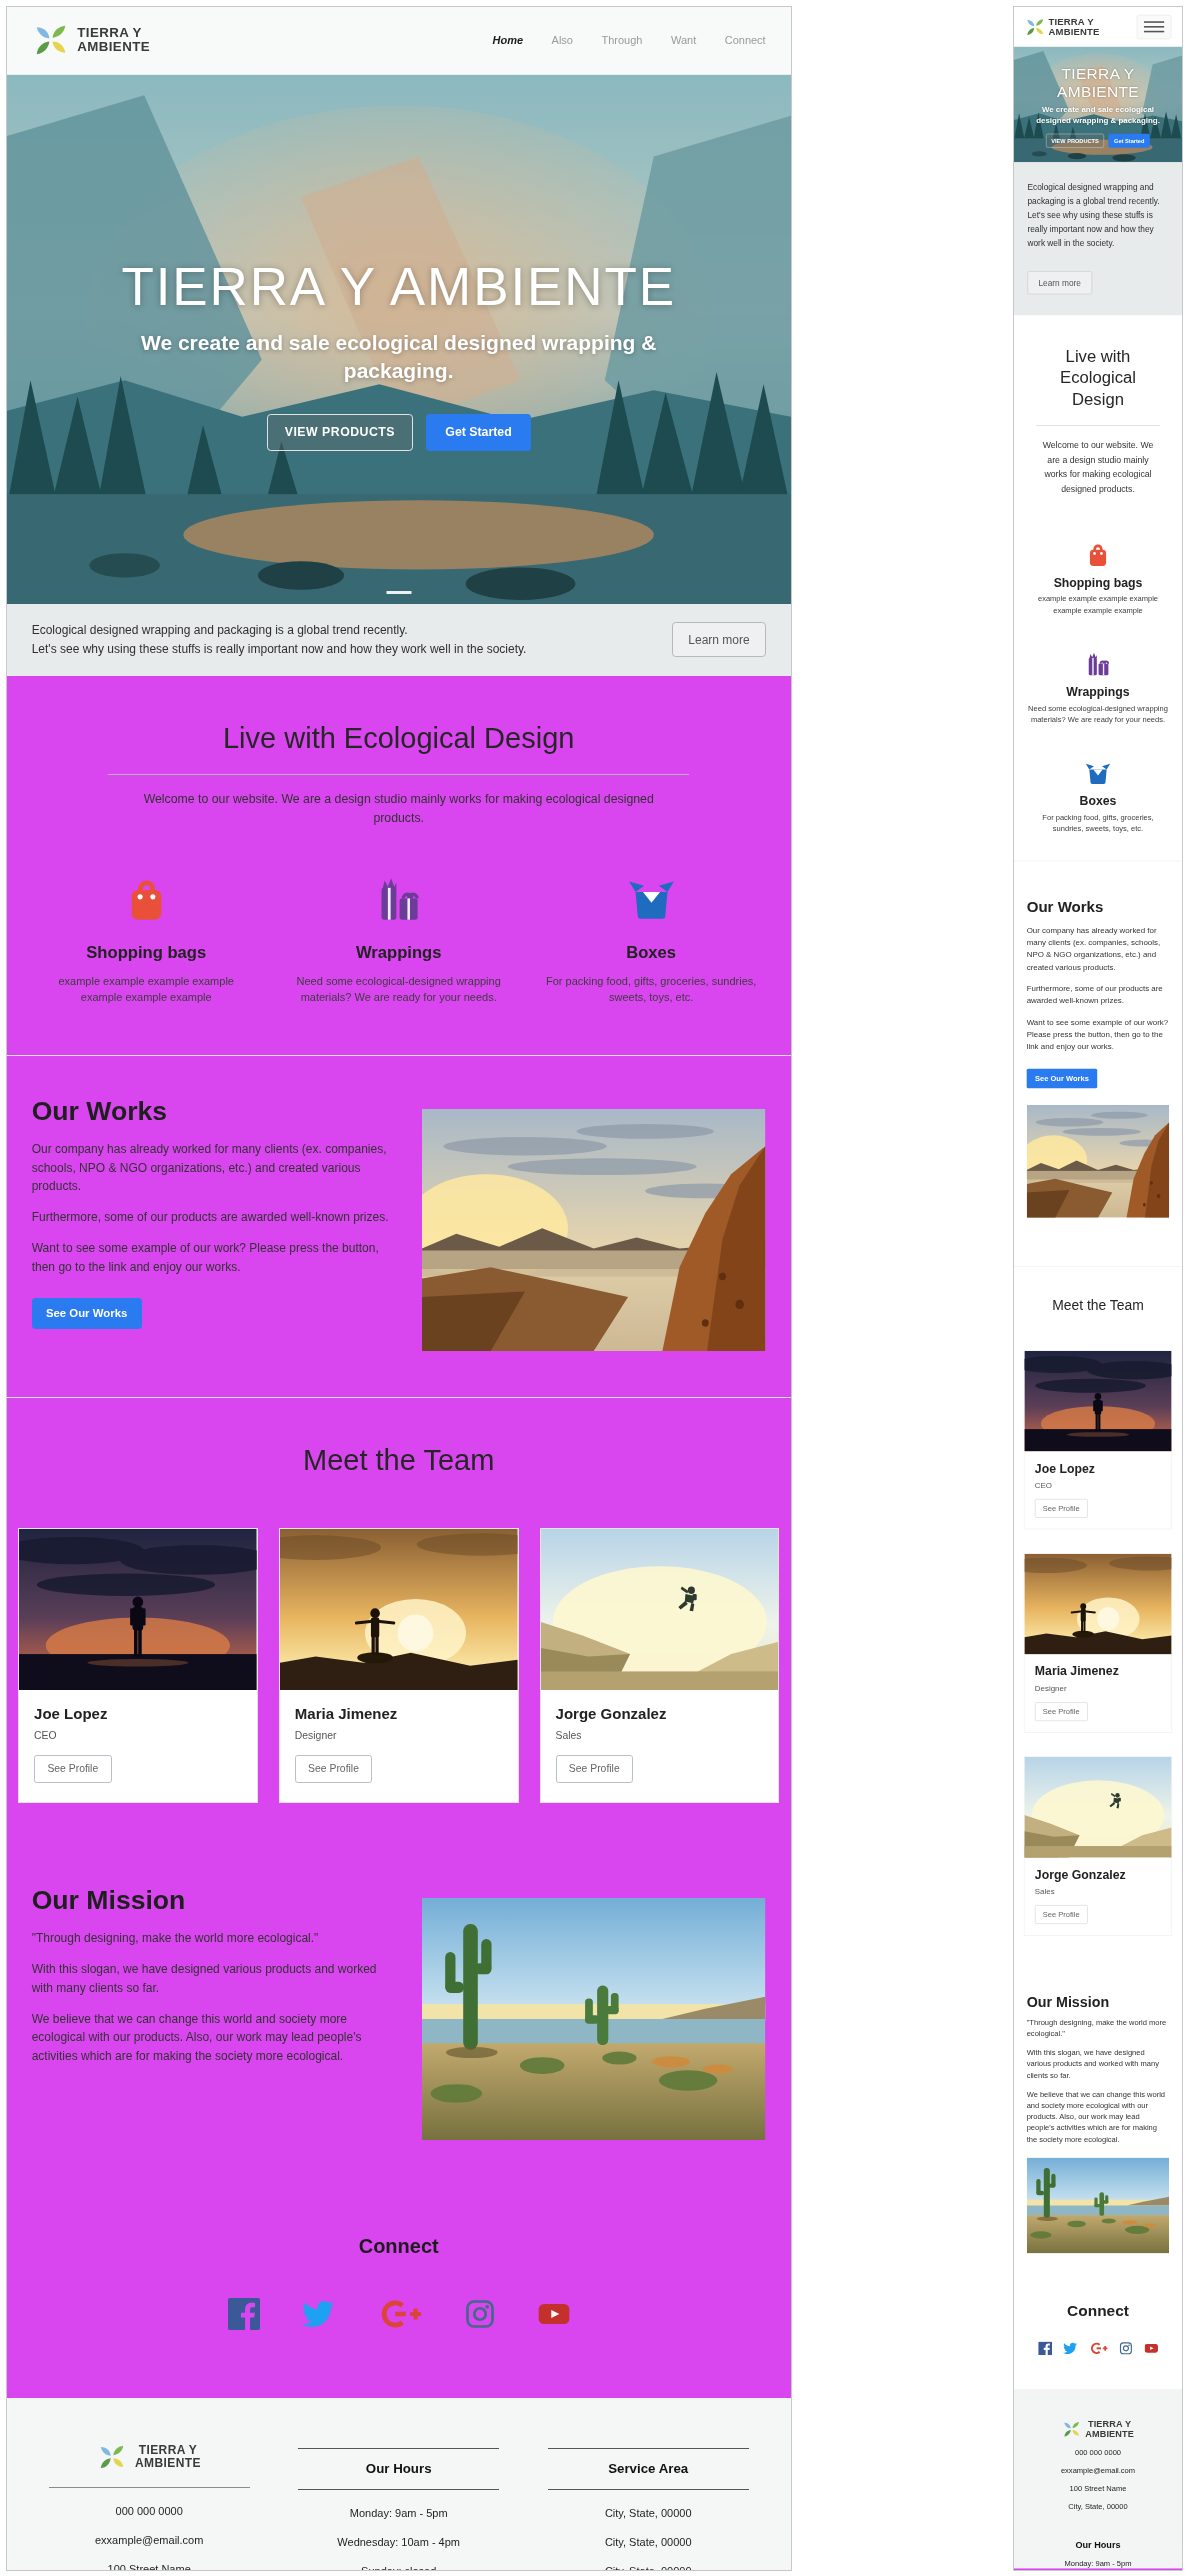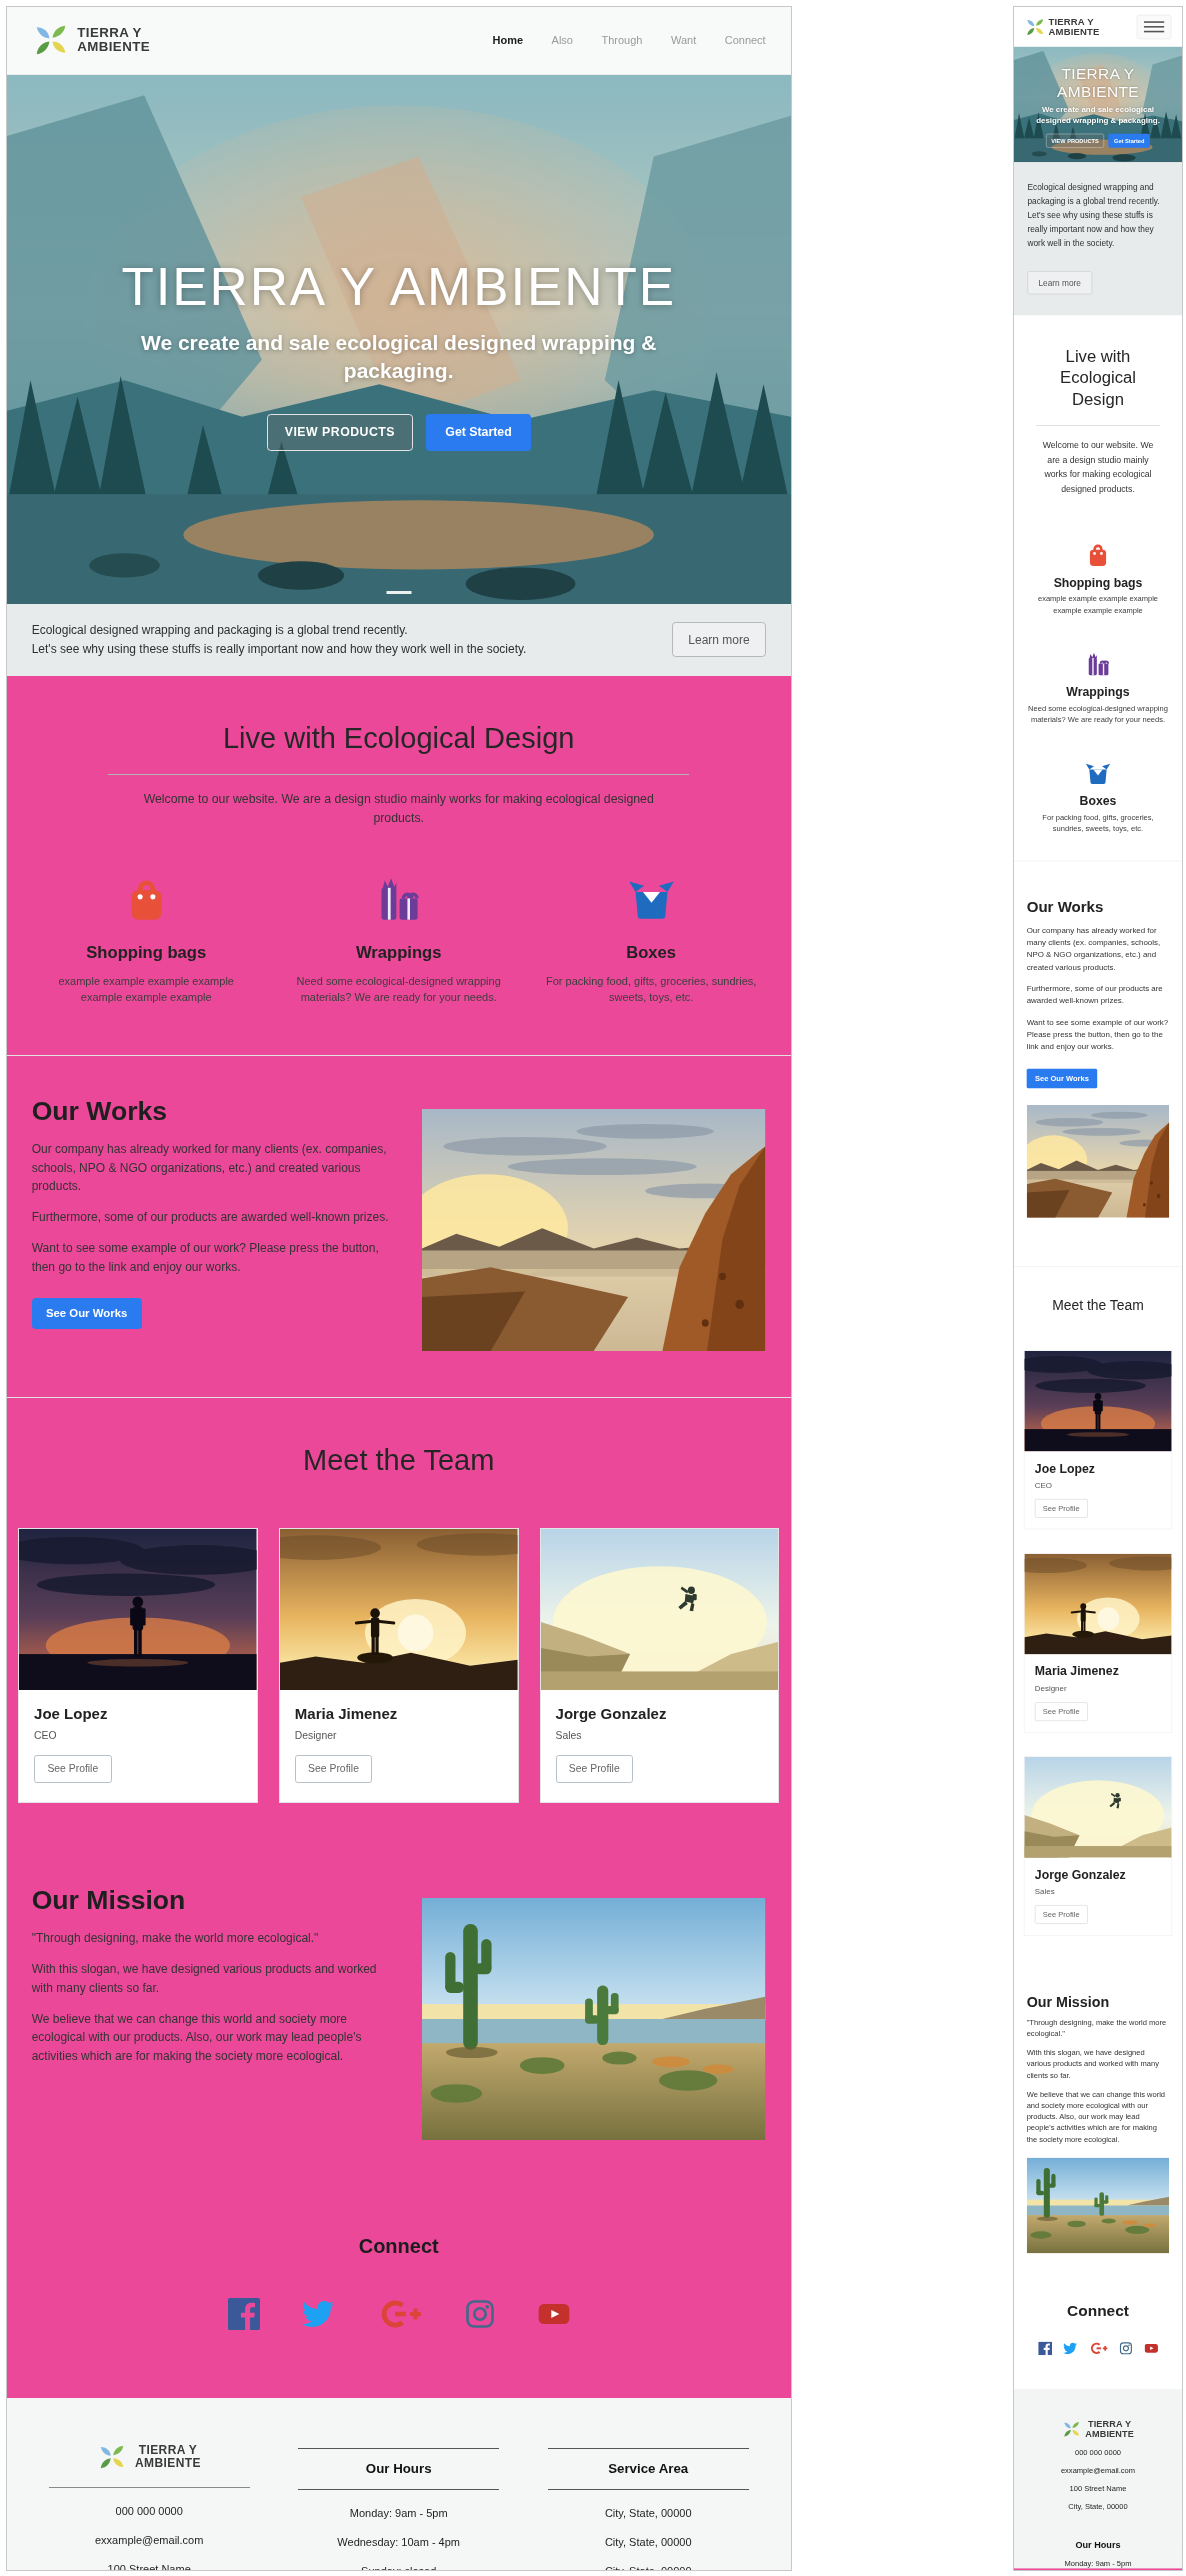--- a/index.html
+++ b/index.html
@@ -1,39 +1,39 @@
 <!DOCTYPE html>
 <html style="--c-accent: #2a7af0; --c-bag: #e8503a; --c-gift: #6b3d99; --c-box: #1e6bc0; --c-facebook: #3b5998; --c-twitter: #1da1f2; --c-gplus: #db4437; --c-instagram: #44688a; --c-youtube: #c4302b;font-size:15px"><head>
 <meta charset="utf-8">
 <style>
 * { margin:0; padding:0; box-sizing:border-box; }
 body { width:1186px; height:2576px; position:relative; background:#fff;
        font-family:"Liberation Sans", sans-serif; color:#222; }
-.frame { position:absolute; background:#ec4899; overflow:hidden; border:0.9px solid #c6c8ca; }
+.frame { position:absolute; background:#d946ef; overflow:hidden; border:0.9px solid #c6c8ca; }
 #desktop { left:5.7px; top:5.7px; width:786px; height:2565px; display:flex; flex-direction:column; }
 #mobile  { left:1013px; top:5.7px; width:170px; height:2565px; }
 #mobile-inner { width:424px; height:6411px; transform:scale(0.3962); transform-origin:0 0;
                 display:flex; flex-direction:column; background:#fff; }
 .ph { display:block; width:100%; height:100%; }
 button { font-family:inherit; cursor:pointer; }
 a { cursor:pointer; }
 hr.rule { border:0; border-top:0.9px solid #e2e2e2; }
 
 
 .btn-accent { background:var(--c-accent); color:#fff; border:none; border-radius:3.8px; font-weight:bold; }
 .logo { display:flex; align-items:center; gap:7.6px; }
 .logo-text { display:flex; flex-direction:column; font-weight:600; color:#3a3a3a; line-height:1.1; letter-spacing:0.4px; }
 
 
 .d-header { height:68px; flex:none; display:flex; align-items:center; padding:0 25px;
             background:#f8f9f9; border-bottom:0.9px solid #ececec; }
 .d-header .logo-mark { width:38px; height:38px; }
 .d-header .logo-text { font-size:13.3px; }
 .d-nav { margin-left:auto; display:flex; gap:28.5px; font-size:11px; color:#9a9a9a; }
-.d-nav a.active { color:#1c1c1c; font-weight:bold; }
+.d-nav a.active { color:#1c1c1c; font-weight:bold;font-style:italic; }
 
 .d-hero { position:relative; height:529px; flex:none; }
 .d-hero .bg { position:absolute; inset:0; }
 .d-hero .shade { position:absolute; inset:0; background:rgba(35,62,66,.14); }
 .d-hero-content { position:relative; z-index:2; height:100%; display:flex; flex-direction:column;
                   align-items:center; justify-content:center; text-align:center; color:#fff; padding:28.5px 57px 0; }
 .d-hero-content h1 { font-size:53px; font-weight:400; letter-spacing:1.9px;
                      text-shadow:0 0.9px 7.6px rgba(0,0,0,.3); }
 .d-hero-content .sub { font-size:21px; font-weight:600; line-height:1.35; max-width:626px; margin-top:11.4px;
                        text-shadow:0 0.9px 5.7px rgba(0,0,0,.3); }

